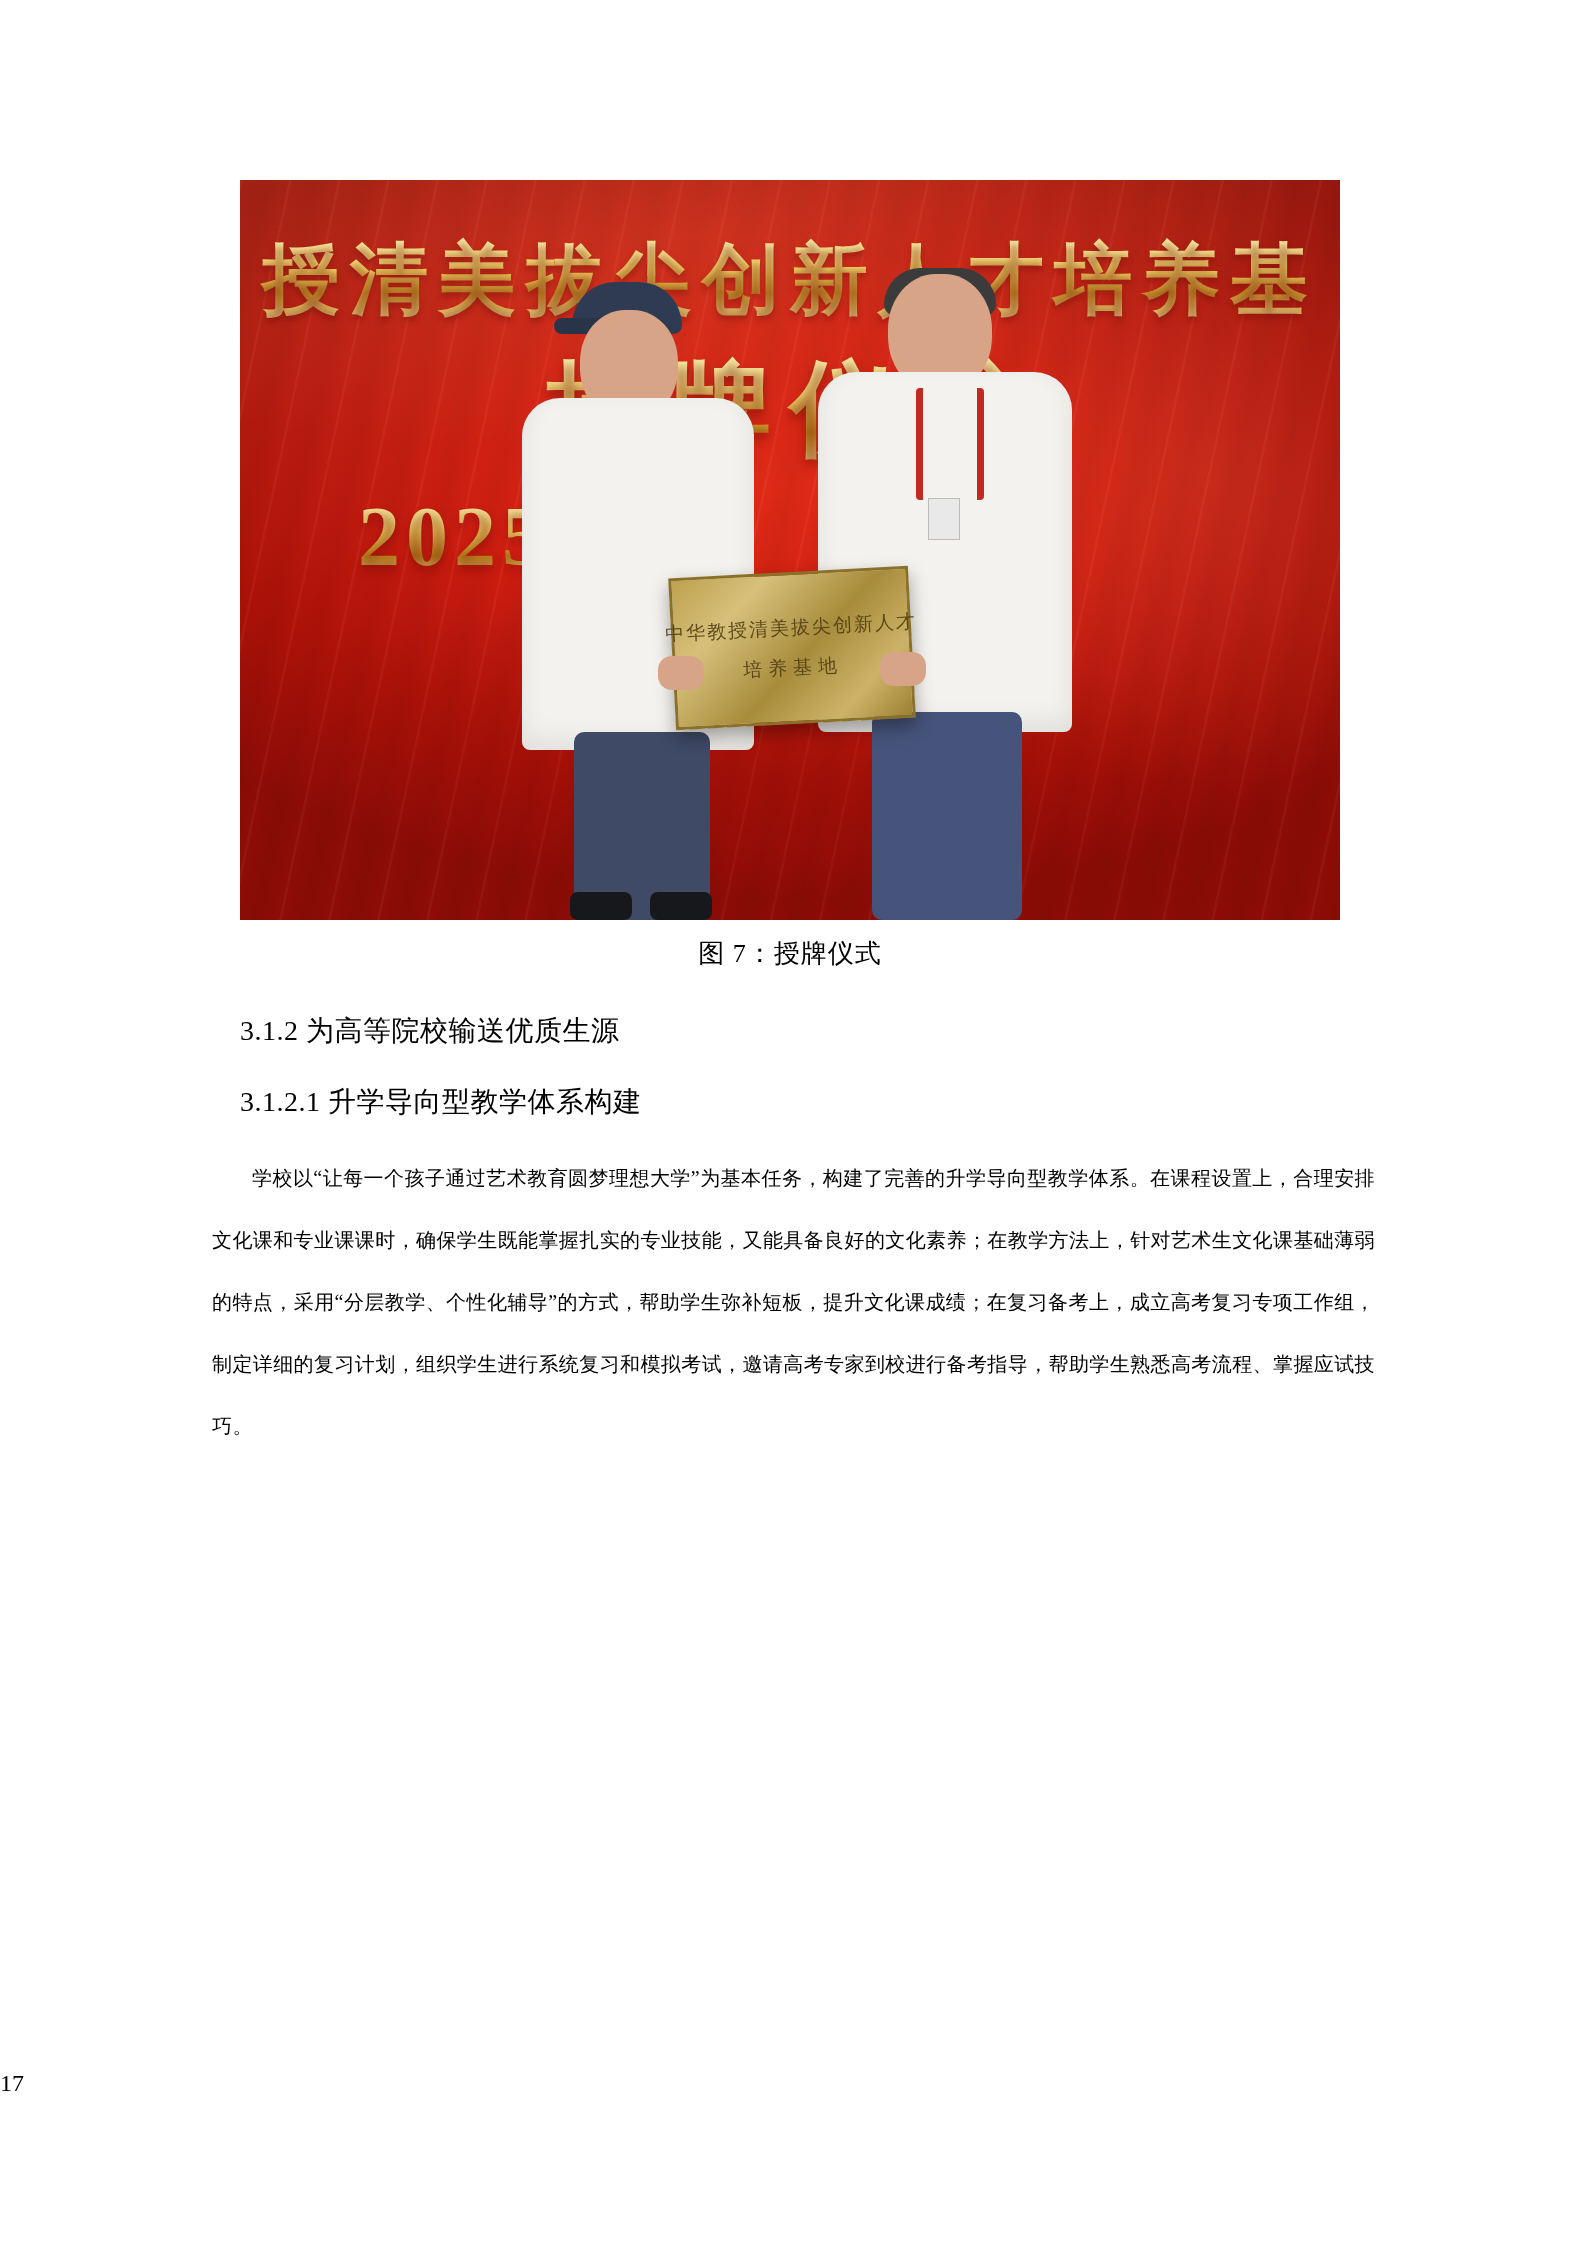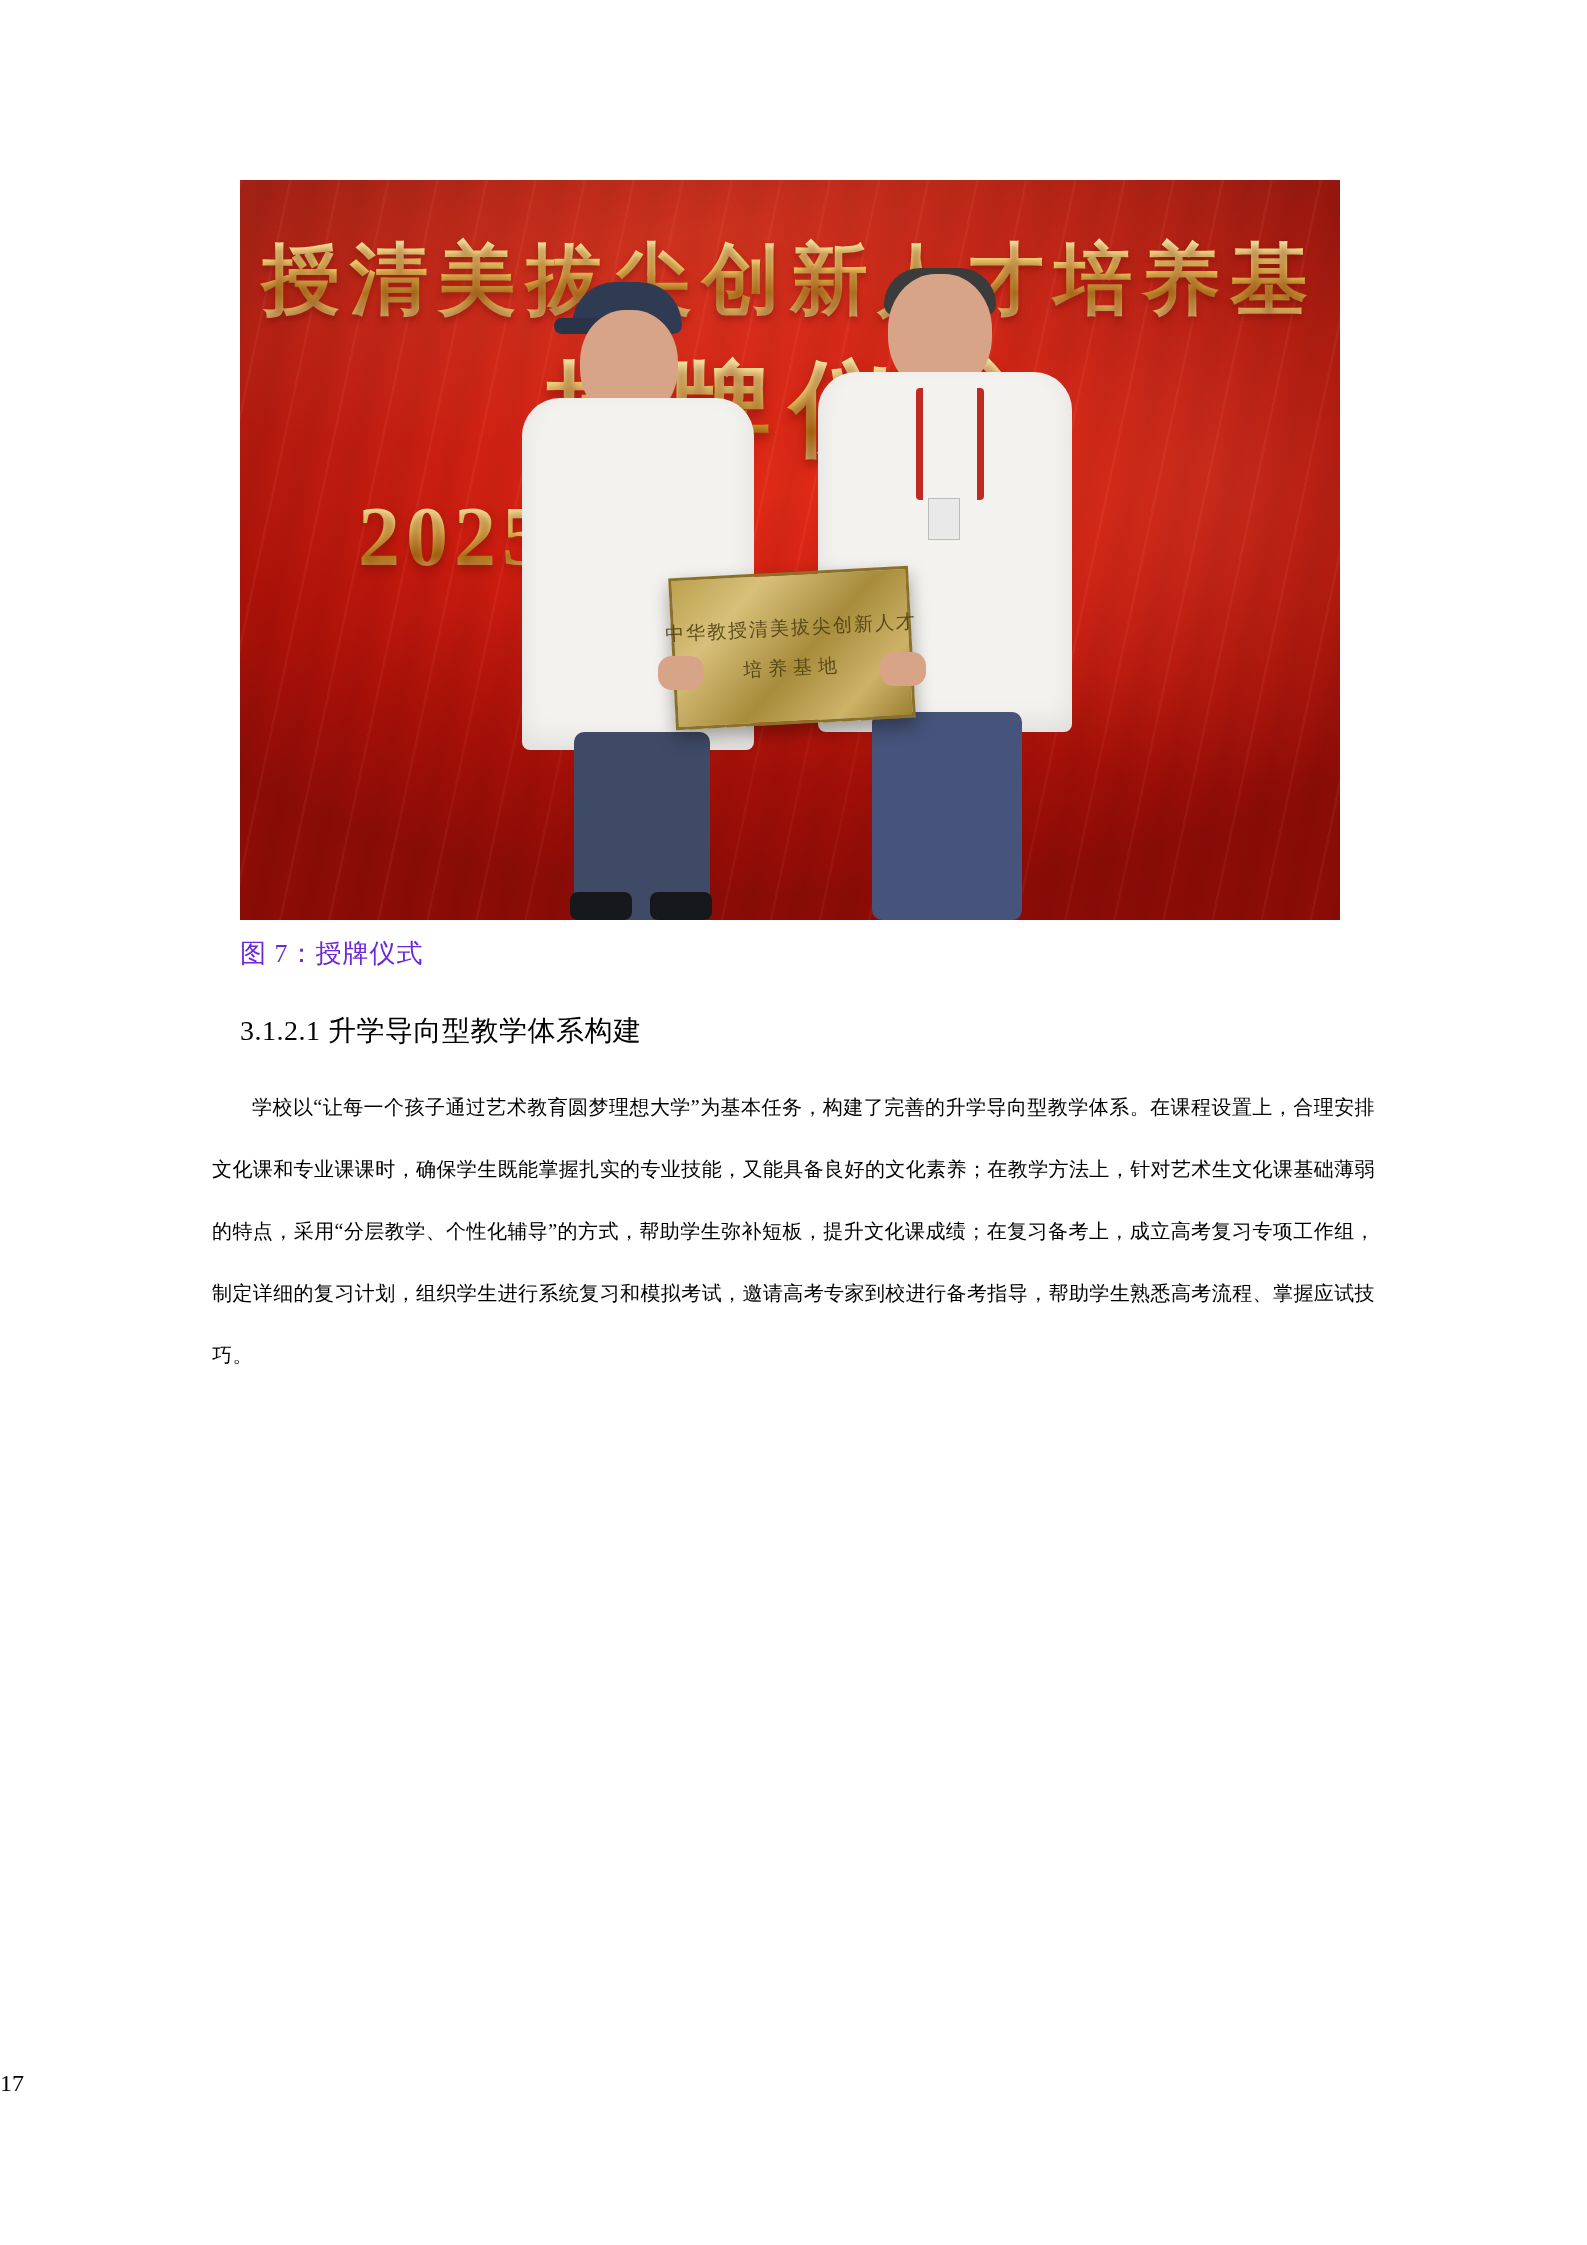--- a/index.html
+++ b/index.html
@@ -197,23 +197,23 @@
   .plaque .l1 { font-size: 19px; letter-spacing: 2px; white-space: nowrap; opacity:.85; }
   .plaque .l2 { font-size: 19px; letter-spacing: 6px; white-space: nowrap; opacity:.85; }
 
   .hands {
     position: absolute; top: 470px; left: 418px; width: 268px; height: 42px;
   }
   .hands .hand { position:absolute; width:46px; height:34px; background:#d7a487; border-radius: 14px; }
 
   .figure-caption {
     margin-top: 16px;
-    text-align: left;
+    text-align: center;
     font-size: 26px;
-    color: #6d28d9;
+    color: #000000;
     letter-spacing: 1px;
   }
 
   
   .heading {
     font-size: 28px;
     line-height: 1.25;
     color: #000;
     margin: 42px 0 0 28px;
     letter-spacing: 0.5px;
@@ -282,19 +282,20 @@
         </div>
 
         <div class="hands">
           <div class="hand" style="left:0px; top:6px;"></div>
           <div class="hand" style="left:222px; top:2px;"></div>
         </div>
       </div>
       <div class="figure-caption">图 7：授牌仪式</div>
     </div>
 
+    <div class="heading">3.1.2 为高等院校输送优质生源</div>
     <div class="heading">3.1.2.1 升学导向型教学体系构建</div>
 
     <p class="body-text">学校以“让每一个孩子通过艺术教育圆梦理想大学”为基本任务，构建了完善的升学导向型教学体系。在课程设置上，合理安排文化课和专业课课时，确保学生既能掌握扎实的专业技能，又能具备良好的文化素养；在教学方法上，针对艺术生文化课基础薄弱的特点，采用“分层教学、个性化辅导”的方式，帮助学生弥补短板，提升文化课成绩；在复习备考上，成立高考复习专项工作组，制定详细的复习计划，组织学生进行系统复习和模拟考试，邀请高考专家到校进行备考指导，帮助学生熟悉高考流程、掌握应试技巧。</p>
   </div>
 
   <div class="page-number">17</div>
 </div>
 
 </body></html>

